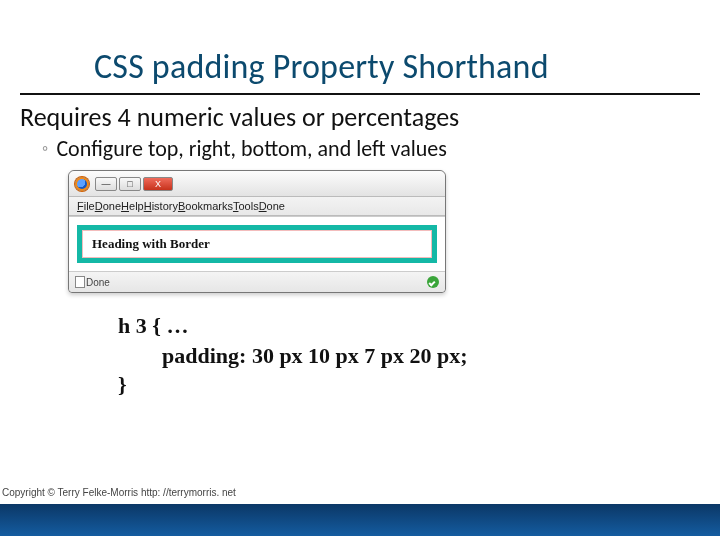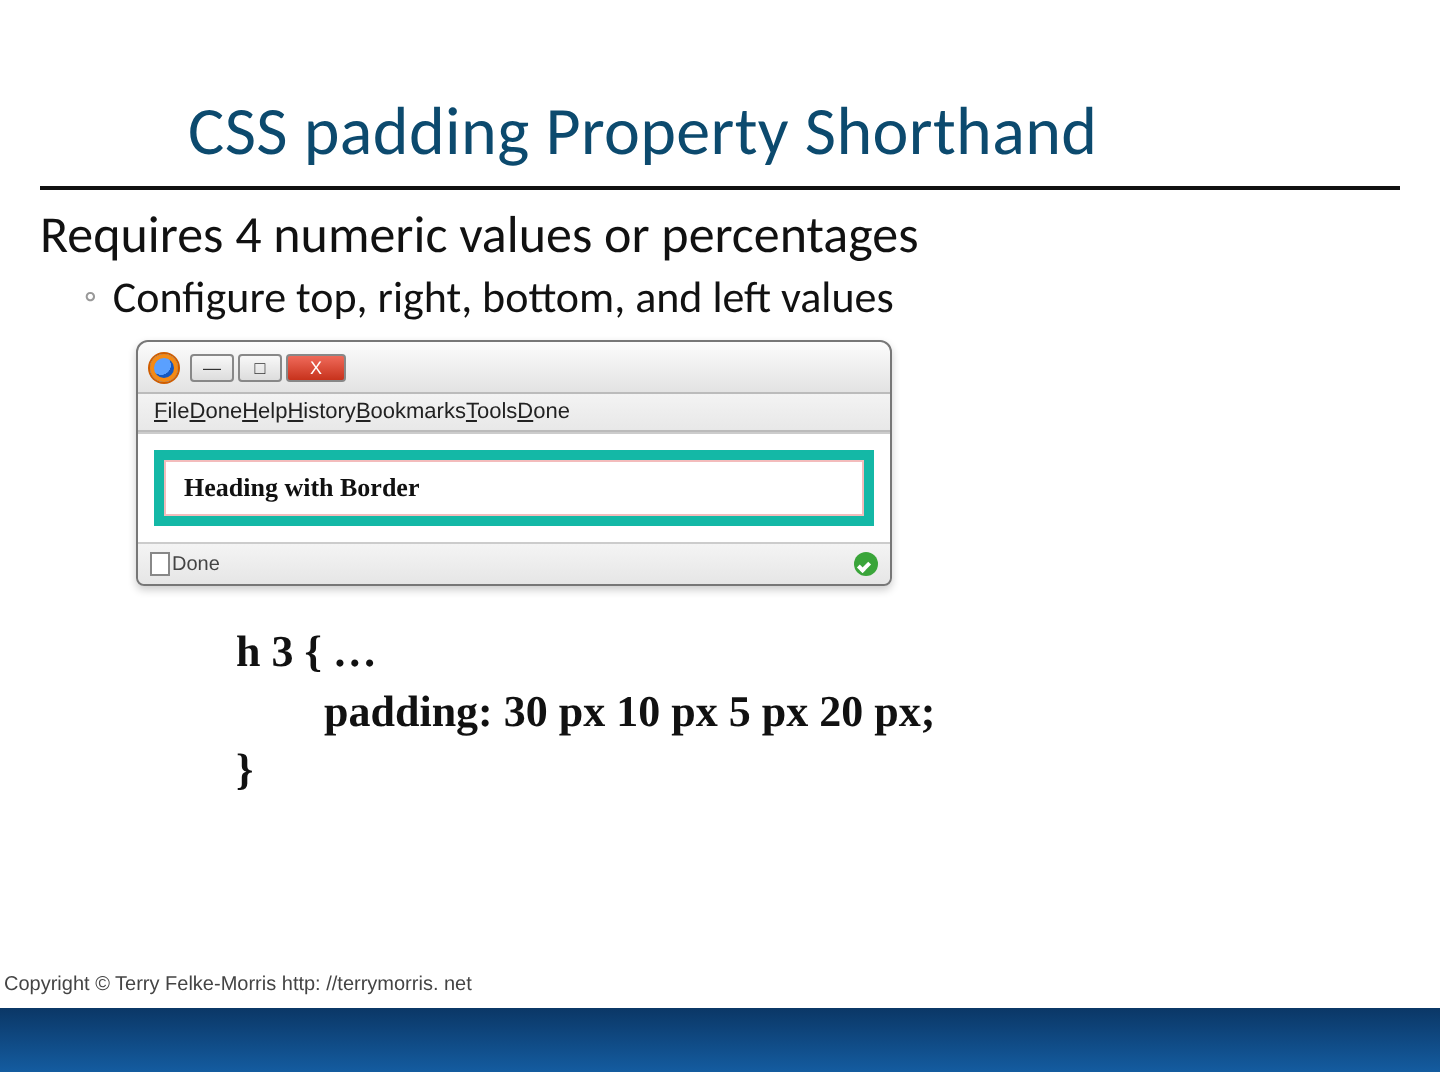--- a/index.html
+++ b/index.html
@@ -205,18 +205,18 @@
     <div class="statusbar">
       <span class="status-left">
         <span class="doc-icon"></span>
         <span>Done</span>
       </span>
       <span class="check-icon"></span>
     </div>
   </div>
 
   <div class="code-block"><span>h 3 { …</span>
-<span>        padding: 30 px 10 px 5 px 20 px;</span>
+<span>        padding: 30 px 10 px 7 px 20 px;</span>
 <span>}</span></div>
 
   <div class="copyright">Copyright © Terry Felke-Morris http: //terrymorris. net</div>
   <div class="footer-bar"></div>
 </div>
 
 </body></html>

